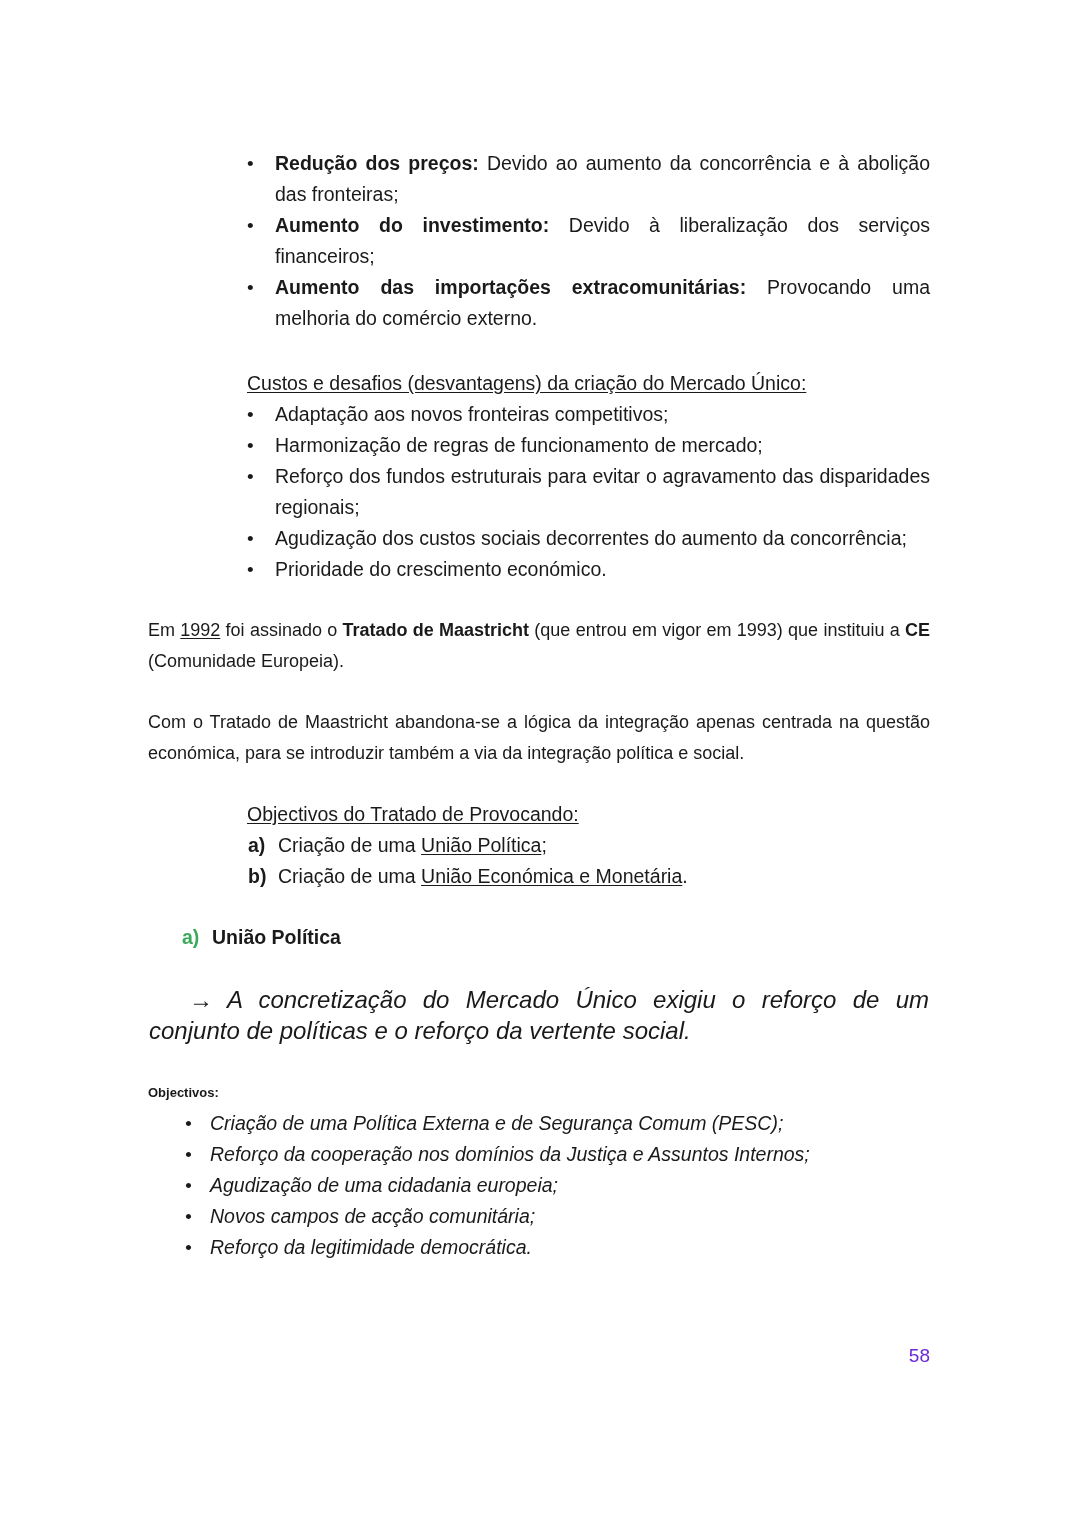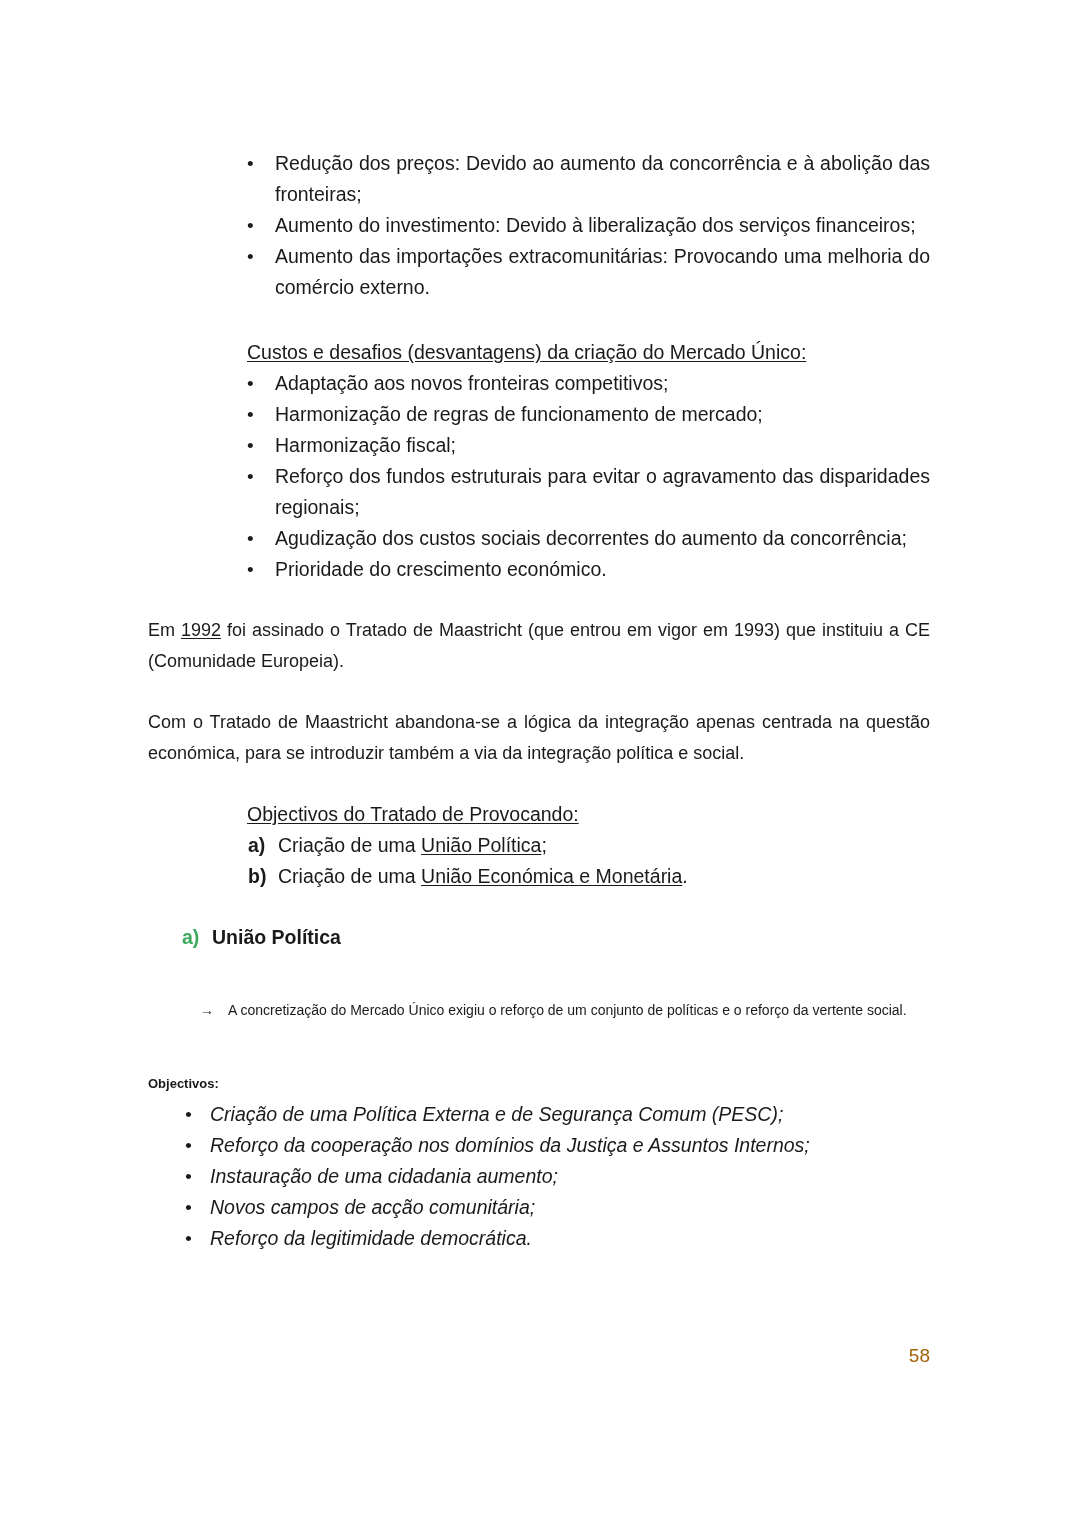--- a/index.html
+++ b/index.html
@@ -116,43 +116,44 @@
     font-weight: bold;
   }
   .sec-head > .mk-green {
     position: absolute;
     left: 34px;
     font-weight: bold;
   }
 
   
   .arrow-par {
-    margin: 12px;
-    font-size: 14px;
+    margin: 1px;
+    font-size: 24px;
     line-height: 31px;
     text-align: justify;
     text-indent: 40px;
+    font-style: italic;
   }
   .arrow-glyph {
     padding-right: 14px;
   }
 
-  b, .b { font-weight: normal; }
+  b, .b { font-weight: bold; }
   .u  { text-decoration: underline; text-underline-offset: 2px; }
   .sp-30 { height: 30px; }
   .sp-34 { height: 34px; }
 
   
   .page-num {
     position: absolute;
     right: 150px;
     top: 1344px;
     font-size: 19px;
     line-height: 24px;
-    color: #a16207;
+    color: #6d28d9;
   }
 </style>
 </head>
 <body style="color: rgb(26, 26, 26);">
 
 <div class="page">
 
   <ul class="bul bul-deep">
     <li>
       <b>Redução dos preços:</b><span> Devido ao aumento da concorrência e à abolição das fronteiras;</span>
@@ -166,21 +167,20 @@
   </ul>
 
   <div class="sp-34"></div>
 
   <div class="indent-1">
     <div class="u-head">Custos e desafios (desvantagens) da criação do Mercado Único:</div>
   </div>
   <ul class="bul bul-deep">
     <li>Adaptação aos novos fronteiras competitivos;</li>
     <li>Harmonização de regras de funcionamento de mercado;</li>
-    <li>Harmonização fiscal;</li>
     <li>Reforço dos fundos estruturais para evitar o agravamento das disparidades regionais;</li>
     <li>Agudização dos custos sociais decorrentes do aumento da concorrência;</li>
     <li>Prioridade do crescimento económico.</li>
   </ul>
 
   <div class="sp-30"></div>
 
   <p class="body-par"><span>Em </span><span class="u">1992</span><span> foi assinado o </span><b>Tratado de Maastricht</b><span> (que entrou em vigor em 1993) que instituiu a </span><b>CE</b><span> (Comunidade Europeia).</span></p>
 
   <div class="sp-30"></div>
@@ -210,20 +210,20 @@
   <div class="sp-30"></div>
 
   <p class="arrow-par"><span class="arrow-glyph">→</span><span>A concretização do Mercado Único exigiu o reforço de um conjunto de políticas e o reforço da vertente social.</span></p>
 
   <div class="sp-30"></div>
 
   <div class="lead-head">Objectivos:</div>
   <ul class="bul bul-shallow">
     <li>Criação de uma Política Externa e de Segurança Comum (PESC);</li>
     <li>Reforço da cooperação nos domínios da Justiça e Assuntos Internos;</li>
-    <li>Instauração de uma cidadania aumento;</li>
+    <li>Agudização de uma cidadania europeia;</li>
     <li>Novos campos de acção comunitária;</li>
     <li>Reforço da legitimidade democrática.</li>
   </ul>
 
   <div class="page-num">58</div>
 
 </div>
 
 </body></html>

